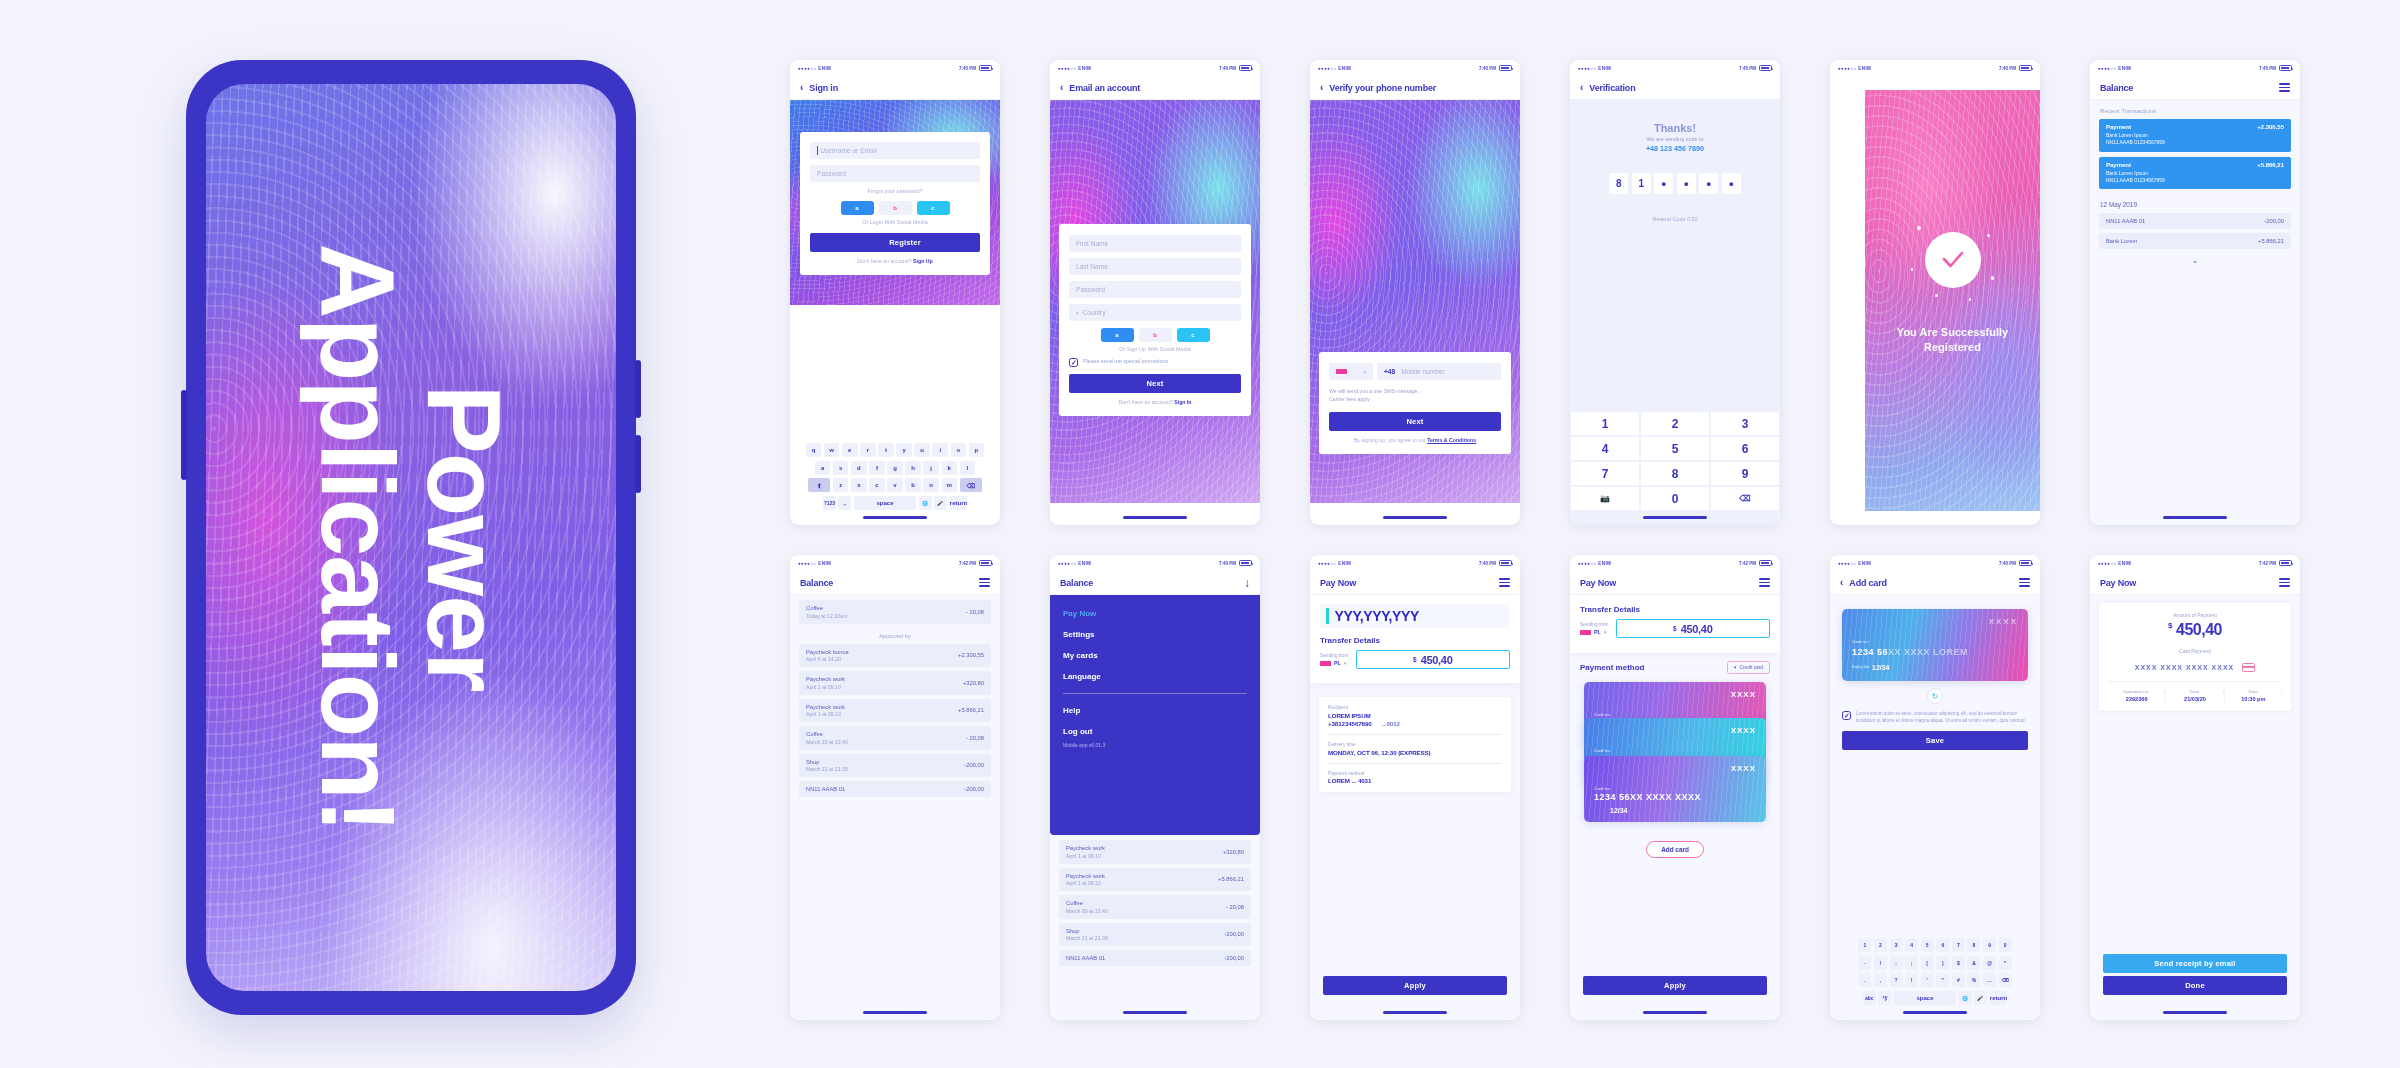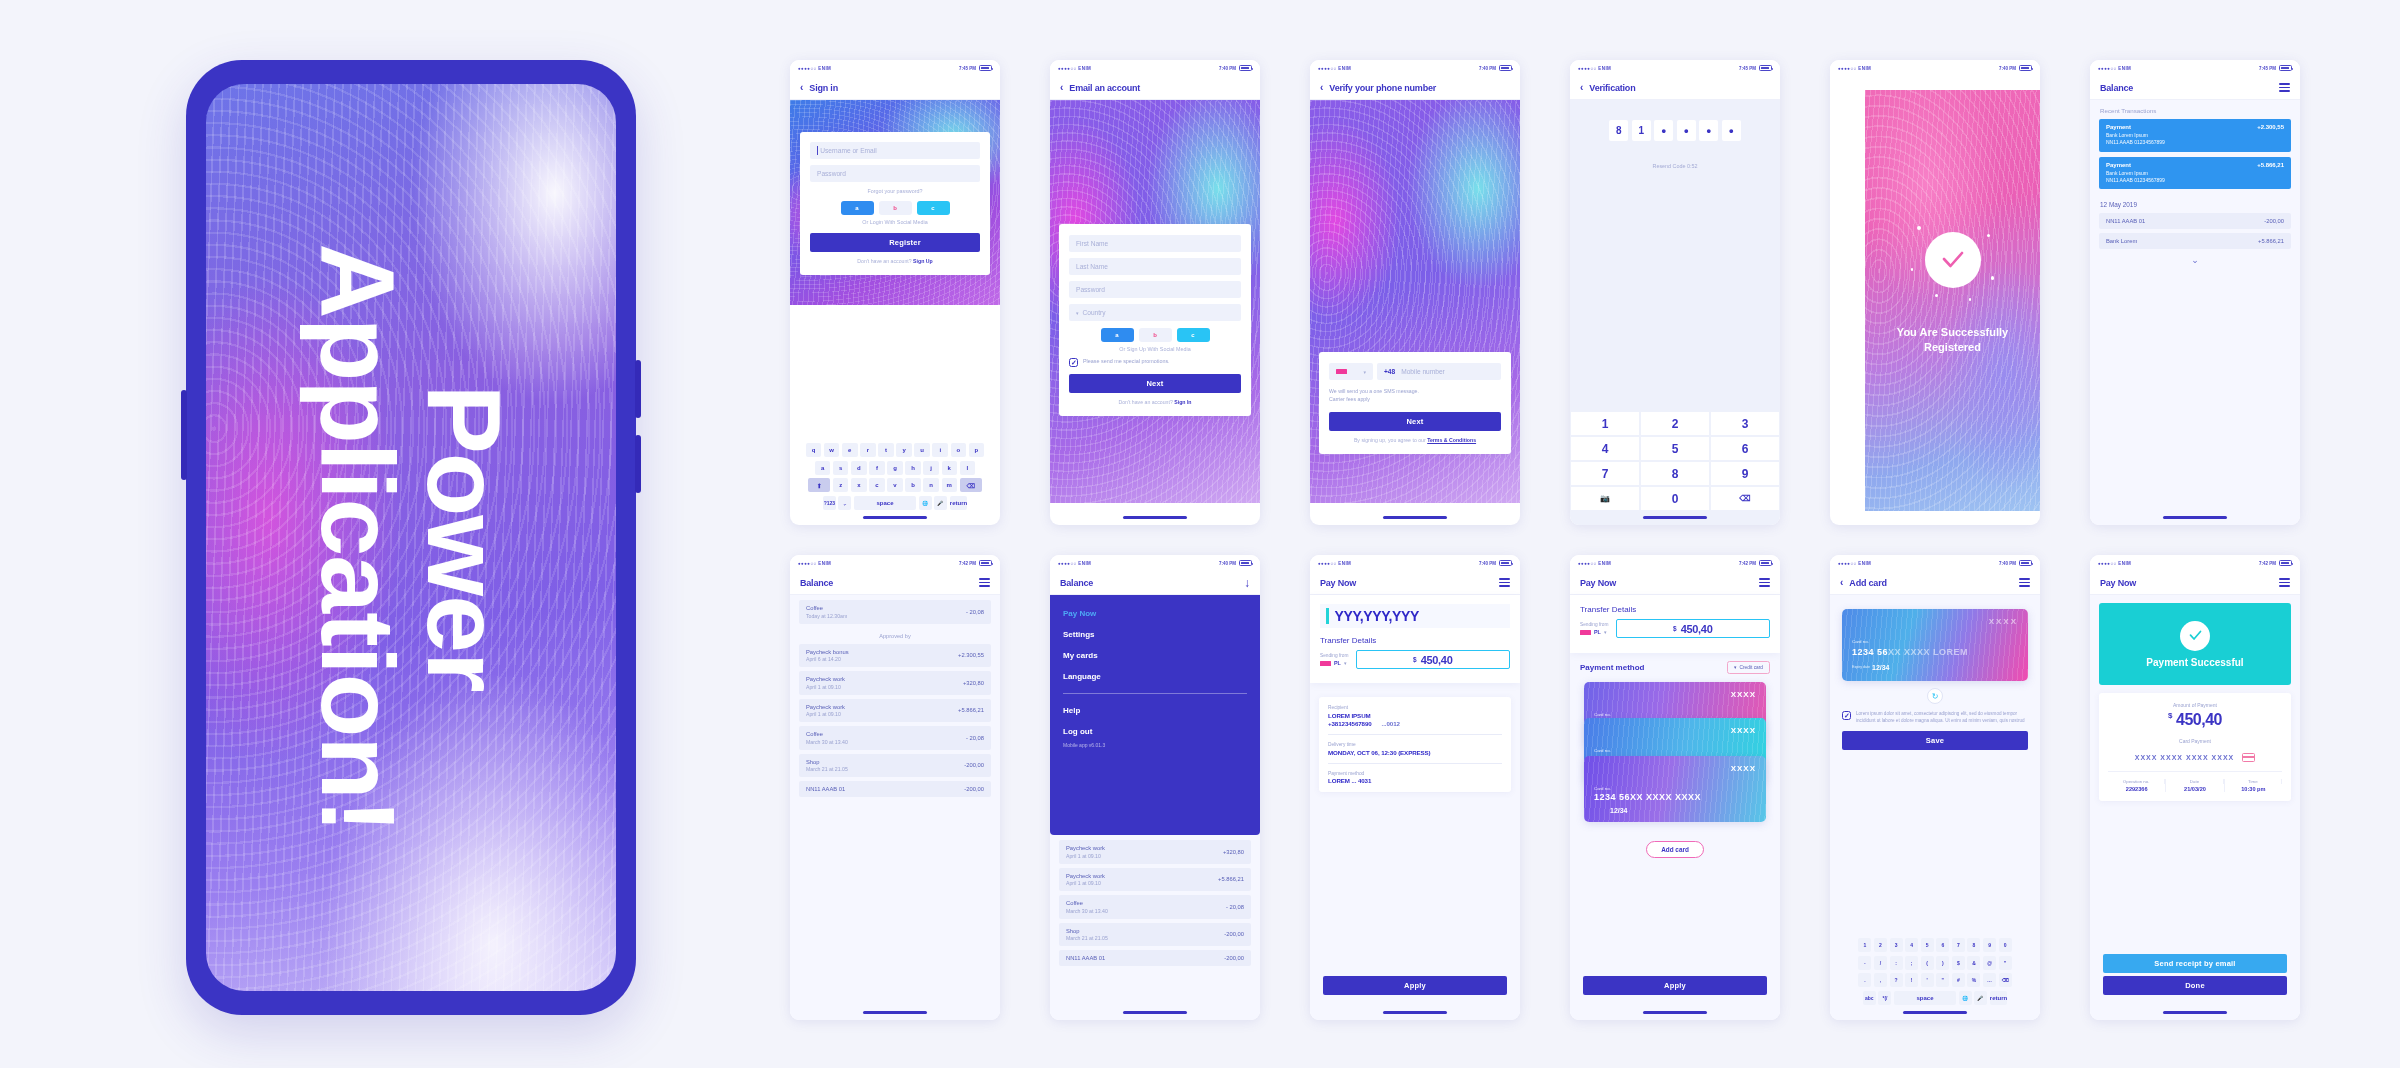--- a/index.html
+++ b/index.html
@@ -193,21 +193,21 @@
   .chev-more { text-align:center; font-size:9px; color:#6b70d0; padding-top:2px; }
 
   
   .drawer { position:absolute; left:0; right:0; top:40px; bottom:70px; background:#3b34c4; border-radius:0 0 4px 4px; padding:14px 13px; }
   .drawer .mi { font-size:8px; color:#fff; font-weight:600; margin-bottom:12px; }
   .drawer .mi.sel { color:#4ea8f5; }
   .drawer hr { border:0; border-top:.8px solid rgba(255,255,255,.35); margin:6px 0 12px; }
   .drawer .ver { font-size:5px; color:rgba(255,255,255,.6); margin-top:6px; }
 
   
-  .transfer-h { font-size:8px; font-weight:400; color:#3b34c4; padding:8px 10px 5px; }
+  .transfer-h { font-size:8px; font-weight:700; color:#3b34c4; padding:8px 10px 5px; }
   .sendrow { display:flex; align-items:center; gap:7px; padding:0 10px 10px; }
   .sendfrom { font-size:4.8px; color:#9aa2d0; }
   .flagrow { display:flex; align-items:center; gap:3px; margin-top:2px; }
   .flag { width:11px; height:5px; background:#f0399a; border-radius:.5px; }
   .flagrow b { font-size:5.4px; color:#3b34c4; }
   .flagrow i { font-size:5px; color:#9aa2d0; font-style:normal; }
   .amountbox { flex:1; height:19px; border:.9px solid #29c4f5; background:#fff; border-radius:2px; display:flex; align-items:center; justify-content:center; gap:4px; }
   .amountbox .cur { font-size:6.5px; color:#3b34c4; font-weight:700; }
   .amountbox .val { font-size:11px; color:#3b34c4; font-weight:700; letter-spacing:-.3px; }
   .detail-card { background:#fff; border-radius:3px; margin:8px 9px; padding:8px 9px; box-shadow:0 1px 6px rgba(90,95,180,.08); }
@@ -454,20 +454,25 @@
         <span class="sb-right">
             <span>7:45 PM</span>
             <span class="battery"></span>
           </span>
       </div>
       <div class="navbar">
         <span class="chev-back">‹</span>
         <span class="title">Verification</span>
       </div>
       <div class="vbody">
+        <div class="thanks">
+          <h3>Thanks!</h3>
+          <p>We are sending code to</p>
+          <div class="num">+48 123 456 7890</div>
+        </div>
         <div class="code-row">
           <div class="code-box">8</div>
           <div class="code-box">1</div>
           <div class="code-box dot">•</div>
           <div class="code-box dot">•</div>
           <div class="code-box dot">•</div>
           <div class="code-box dot">•</div>
         </div>
         <div class="resend">Resend Code 0:52</div>
         <div class="numpad">
@@ -938,28 +943,20 @@
       </div>
       <div class="navbar">
         <span class="title">Pay Now</span>
         <span class="burger">
             <i></i>
             <i></i>
             <i></i>
           </span>
       </div>
       <div style="background:#f6f7ff;position:absolute;left:0;right:0;top:40px;bottom:0;">
-        <div class="success-banner">
-          <div class="succ-circle">
-            <svg width="19" height="19" viewBox="0 0 19 19">
-                <path d="M4.5 9.2 L8 13 L14.5 5.5" stroke="#19cfd4" stroke-width="1.7" fill="none" stroke-linecap="round" stroke-linejoin="round"></path>
-              </svg>
-          </div>
-          <h4>Payment Successful</h4>
-        </div>
         <div class="amt-card">
           <div class="lbl">Amount of Payment</div>
           <div class="big"><span class="cur">$</span> <span>450,40</span></div>
           <div class="lbl" style="margin-top:9px;">Card Payment</div>
           <div class="cardline">
             <span class="digits">XXXX  XXXX  XXXX  XXXX</span>
             <span class="cardicon"></span>
           </div>
           <div class="metarow">
             <div>

